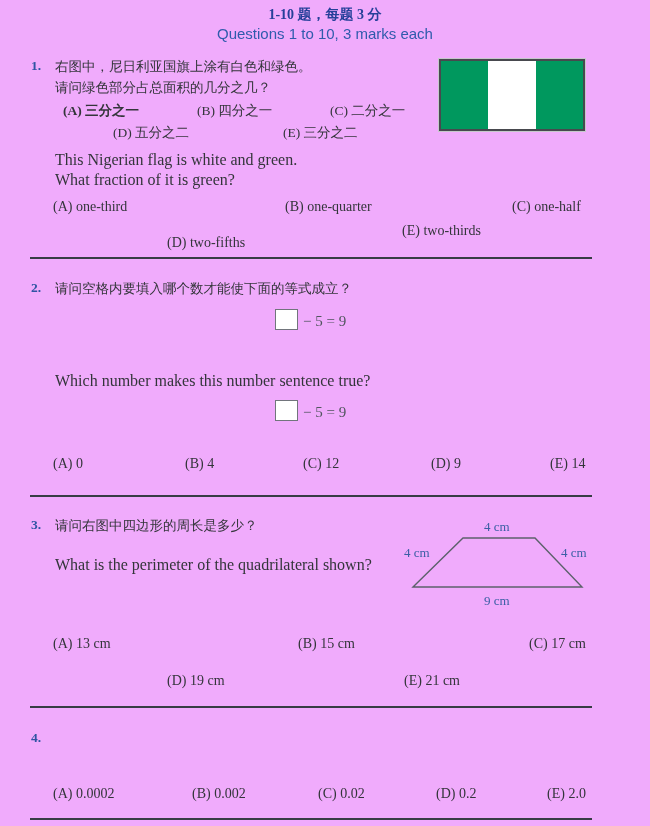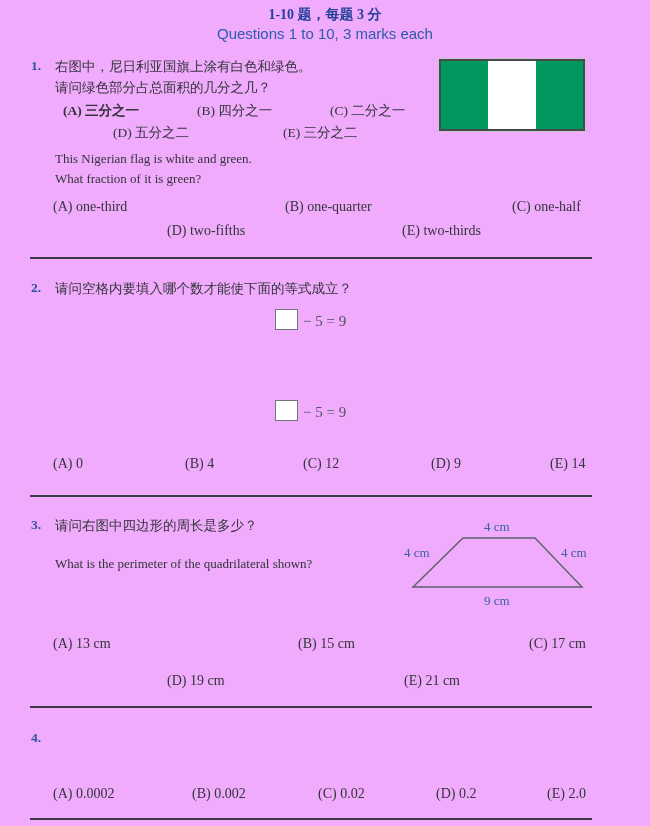--- a/index.html
+++ b/index.html
@@ -8,21 +8,21 @@
     background:#f0abfc; overflow:hidden;
     font-family:"Liberation Serif","DejaVu Serif",serif;
     color:#33353a;
   }
   .abs { position:absolute; }
   .center { left:0; width:650px; text-align:center; }
   .hdr1 { font-size:14px; font-weight:bold; color:#26409a; }
   .hdr2 { font-size:15px; color:#2f5bac; font-family:"Liberation Sans","DejaVu Sans",sans-serif; }
   .qnum { font-weight:bold; color:#2f54a3; font-size:13.5px; }
   .cn  { font-size:13.5px; white-space:nowrap; }
-  .en  { font-size:13px; white-space:nowrap; }
+  .en  { font-size:16px; white-space:nowrap; }
   .opt { font-size:14px; white-space:nowrap; }
   .divider { position:absolute; left:30px; width:562px; height:2px; background:#373c44; }
   .eq { font-size:15px; color:#50555e; white-space:nowrap; }
   .eq-box {
     display:inline-block; width:21px; height:19px; background:#ffffff;
     border:1.6px solid #71757c; vertical-align:-4px; margin-right:5px;
   }
   .flag-outer {
     position:absolute; left:438px; top:58px; width:148px; height:74px;
     border:1px solid #c6c8cc; box-sizing:border-box;
@@ -60,32 +60,33 @@
       <div class="stripe" style="background: rgb(0, 152, 94);"></div>
     </div>
   </div>
 
   <div class="abs en" style="left:55px; top:151px;">This Nigerian flag is white and green.</div>
   <div class="abs en" style="left:55px; top:171px;">What fraction of it is green?</div>
 
   <div class="abs opt" style="left:53px;  top:199px;">(A) one-third</div>
   <div class="abs opt" style="left:285px; top:199px;">(B) one-quarter</div>
   <div class="abs opt" style="left:512px; top:199px;">(C) one-half</div>
-  <div class="abs opt" style="left:167px; top:223px;">(D) two-fifths</div>
+  <div class="abs opt" style="left:167px; top:235px;">(D) two-fifths</div>
   <div class="abs opt" style="left:402px; top:223px;">(E) two-thirds</div>
 
   <div class="divider" style="top:257px;"></div>
 
   <div class="abs qnum" style="left:31px; top:280px;">2.</div>
   <div class="abs cn" style="left:55px; top:280px;">请问空格内要填入哪个数才能使下面的等式成立？</div>
 
   <div class="abs eq" style="left:275px; top:309px;">
     <span class="eq-box"></span><span>− 5 = 9</span>
   </div>
 
+  <div class="abs en" style="left:55px; top:372px;">Which number makes this number sentence true?</div>
 
   <div class="abs eq" style="left:275px; top:400px;">
     <span class="eq-box"></span><span>− 5 = 9</span>
   </div>
 
   <div class="abs opt" style="left:53px;  top:456px;">(A) 0</div>
   <div class="abs opt" style="left:185px; top:456px;">(B) 4</div>
   <div class="abs opt" style="left:303px; top:456px;">(C) 12</div>
   <div class="abs opt" style="left:431px; top:456px;font-family:Liberation Serif, serif;">(D) 9</div>
   <div class="abs opt" style="left:550px; top:456px;">(E) 14</div>

